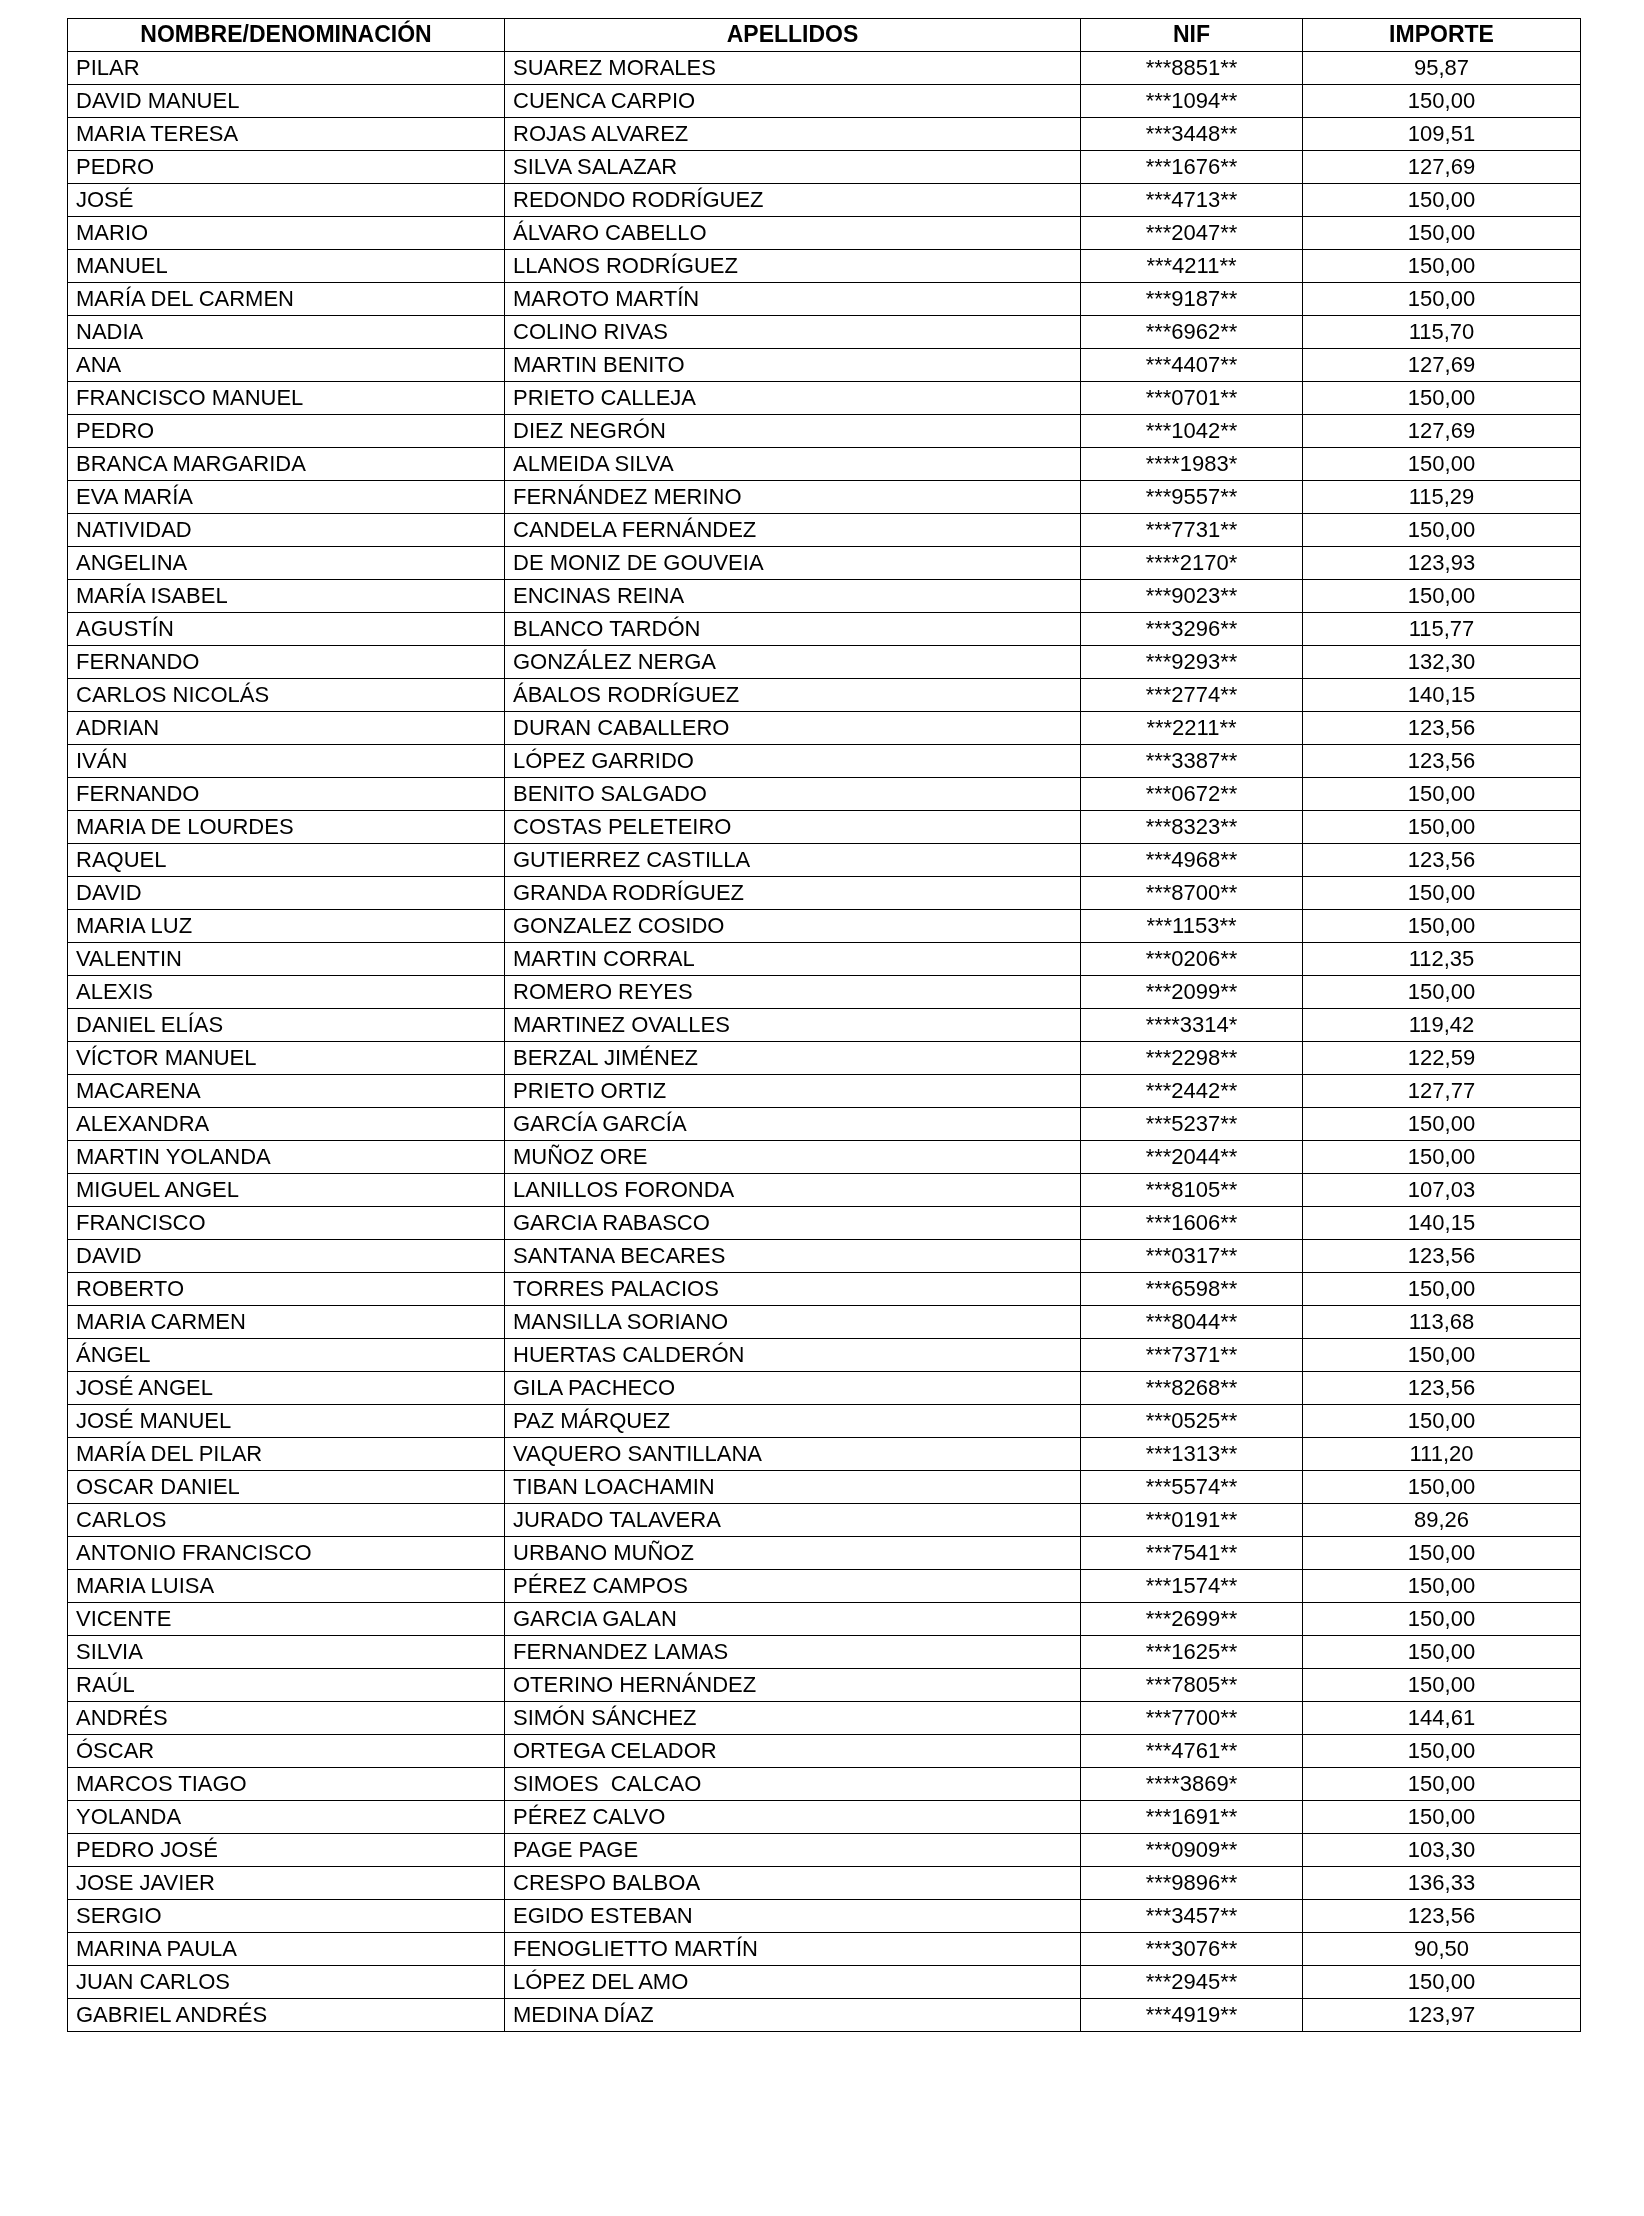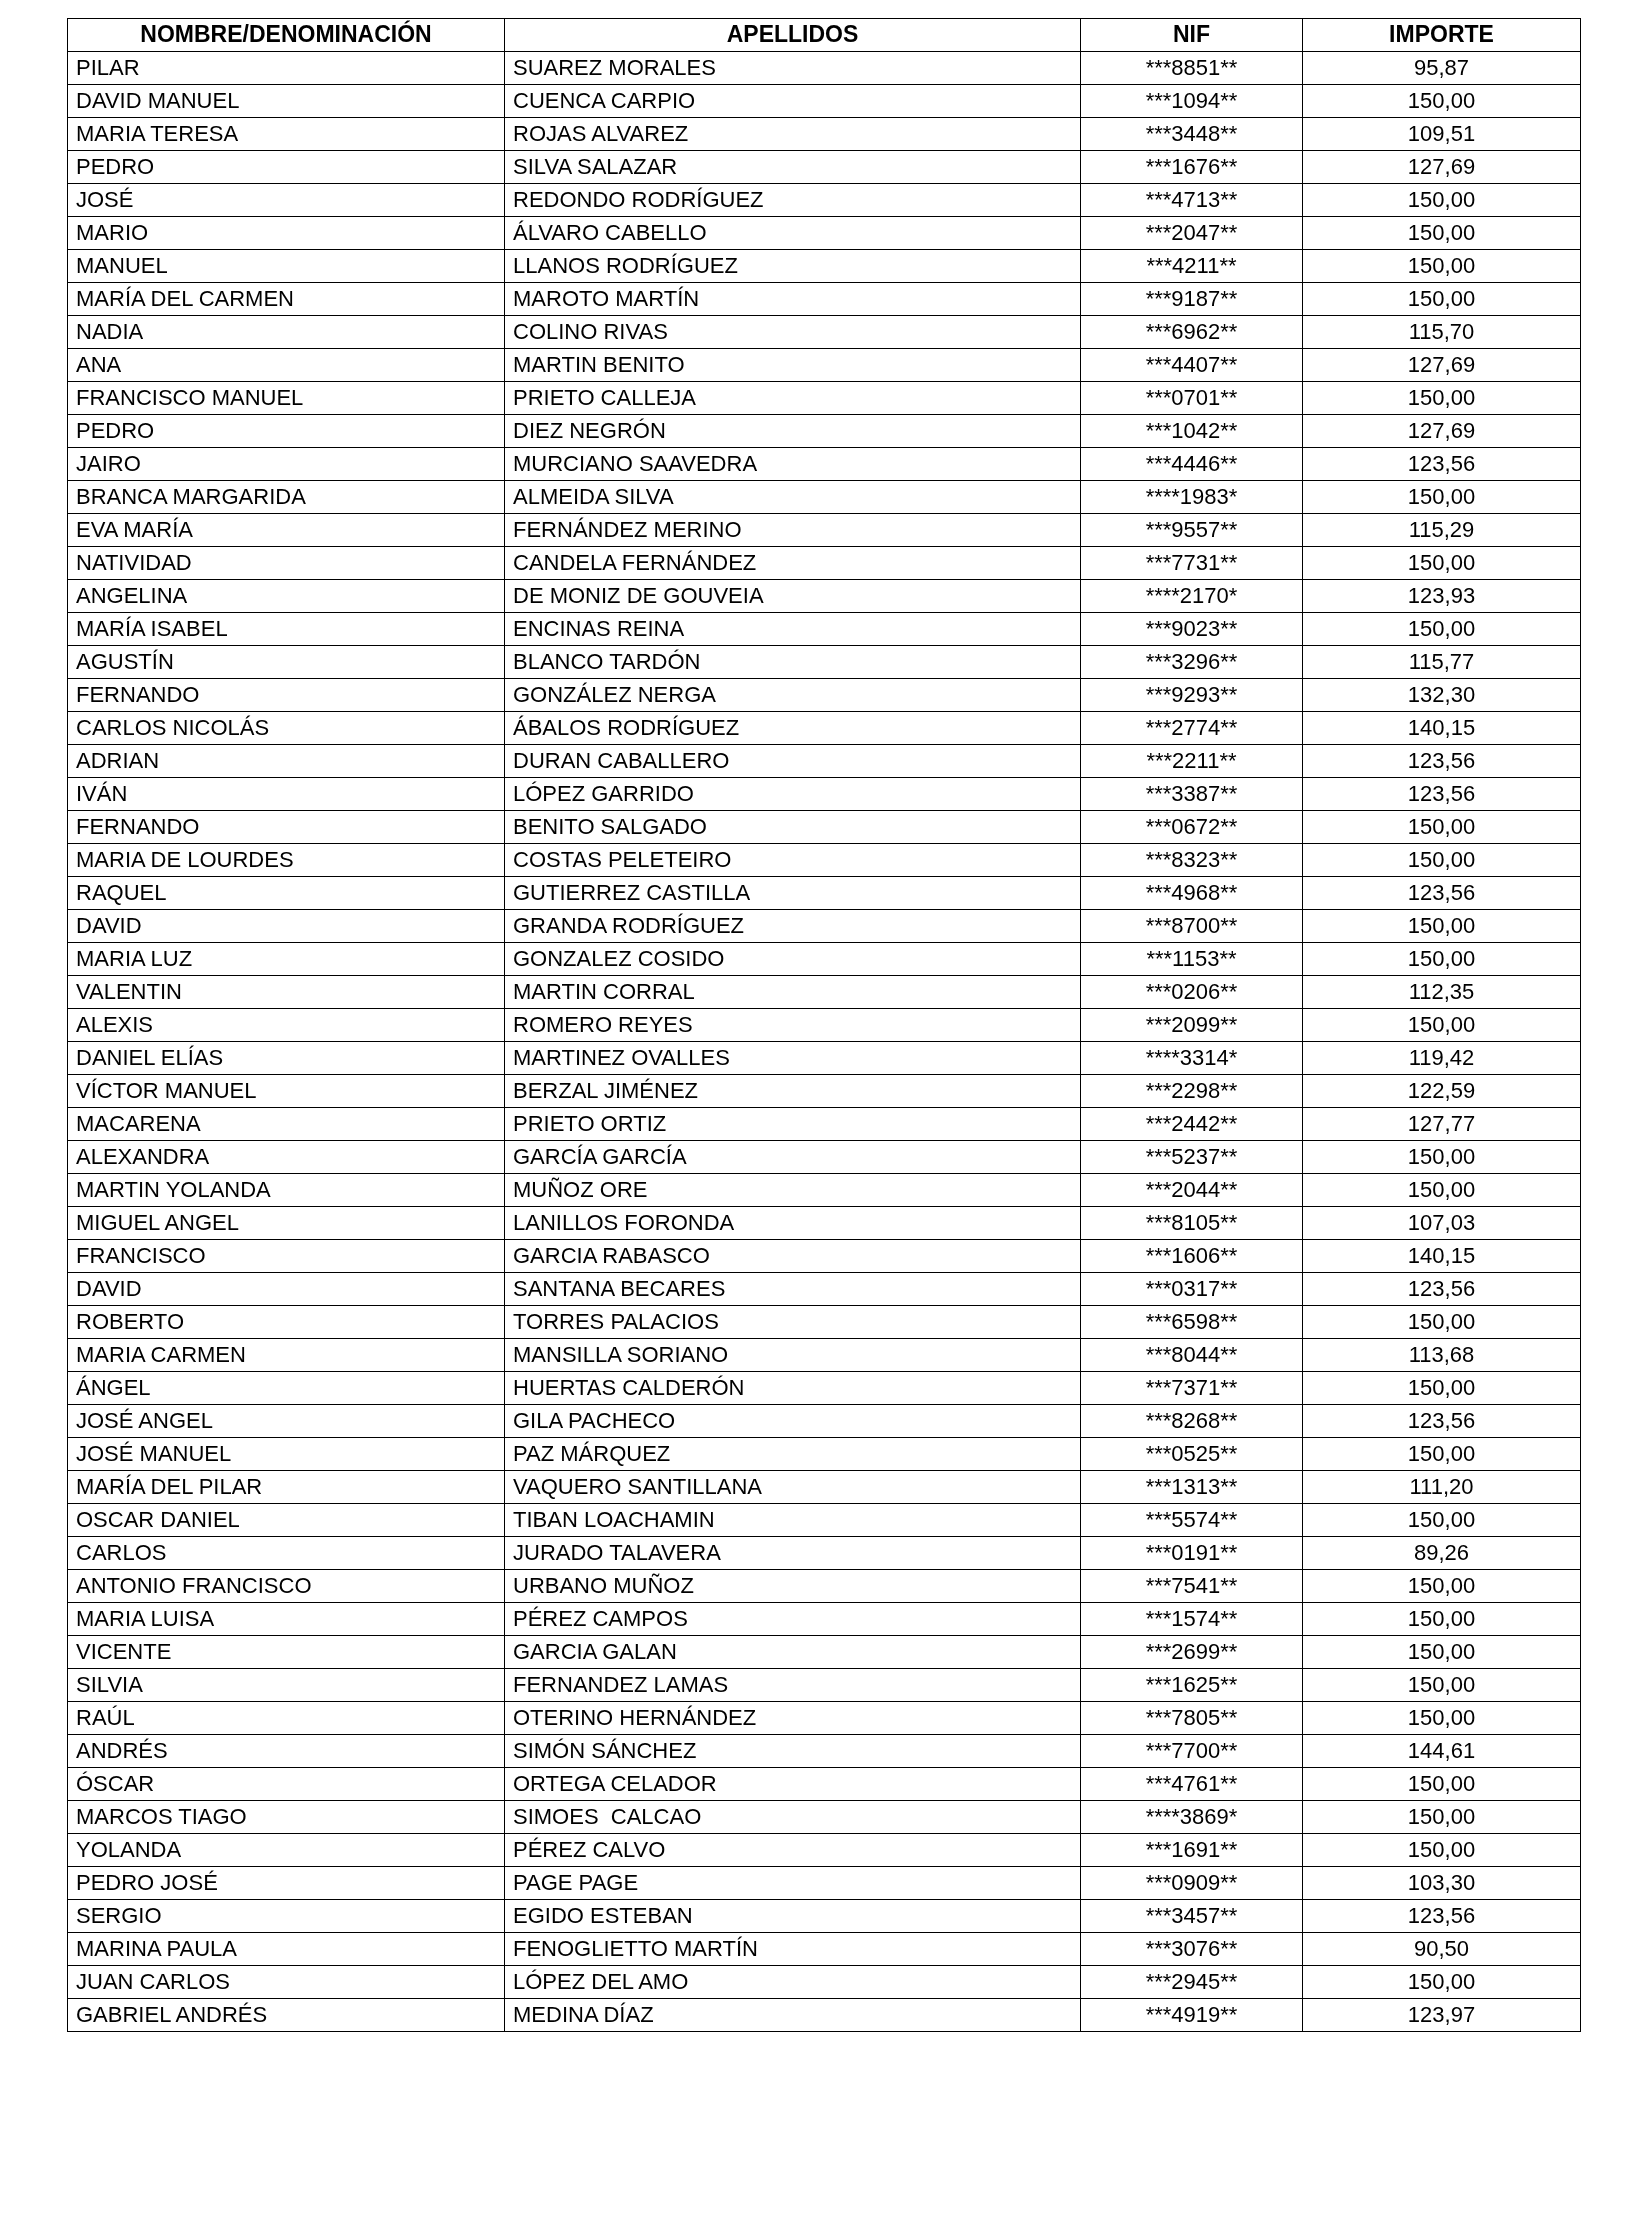--- a/index.html
+++ b/index.html
@@ -132,26 +132,20 @@
         <td class="center">***0701**</td>
         <td class="center">150,00</td>
       </tr>
       <tr>
         <td>PEDRO</td>
         <td>DIEZ NEGRÓN</td>
         <td class="center">***1042**</td>
         <td class="center">127,69</td>
       </tr>
       <tr>
-        <td>JAIRO</td>
-        <td>MURCIANO SAAVEDRA</td>
-        <td class="center">***4446**</td>
-        <td class="center">123,56</td>
-      </tr>
-      <tr>
         <td>BRANCA MARGARIDA</td>
         <td>ALMEIDA SILVA</td>
         <td class="center">****1983*</td>
         <td class="center">150,00</td>
       </tr>
       <tr>
         <td>EVA MARÍA</td>
         <td>FERNÁNDEZ MERINO</td>
         <td class="center">***9557**</td>
         <td class="center">115,29</td>
@@ -394,20 +388,26 @@
         <td>YOLANDA</td>
         <td>PÉREZ CALVO</td>
         <td class="center">***1691**</td>
         <td class="center">150,00</td>
       </tr>
       <tr>
         <td>PEDRO JOSÉ</td>
         <td>PAGE PAGE</td>
         <td class="center">***0909**</td>
         <td class="center">103,30</td>
+      </tr>
+      <tr>
+        <td>JOSE JAVIER</td>
+        <td>CRESPO BALBOA</td>
+        <td class="center">***9896**</td>
+        <td class="center">136,33</td>
       </tr>
       <tr>
         <td>SERGIO</td>
         <td>EGIDO ESTEBAN</td>
         <td class="center">***3457**</td>
         <td class="center">123,56</td>
       </tr>
       <tr>
         <td>MARINA PAULA</td>
         <td>FENOGLIETTO MARTÍN</td>

